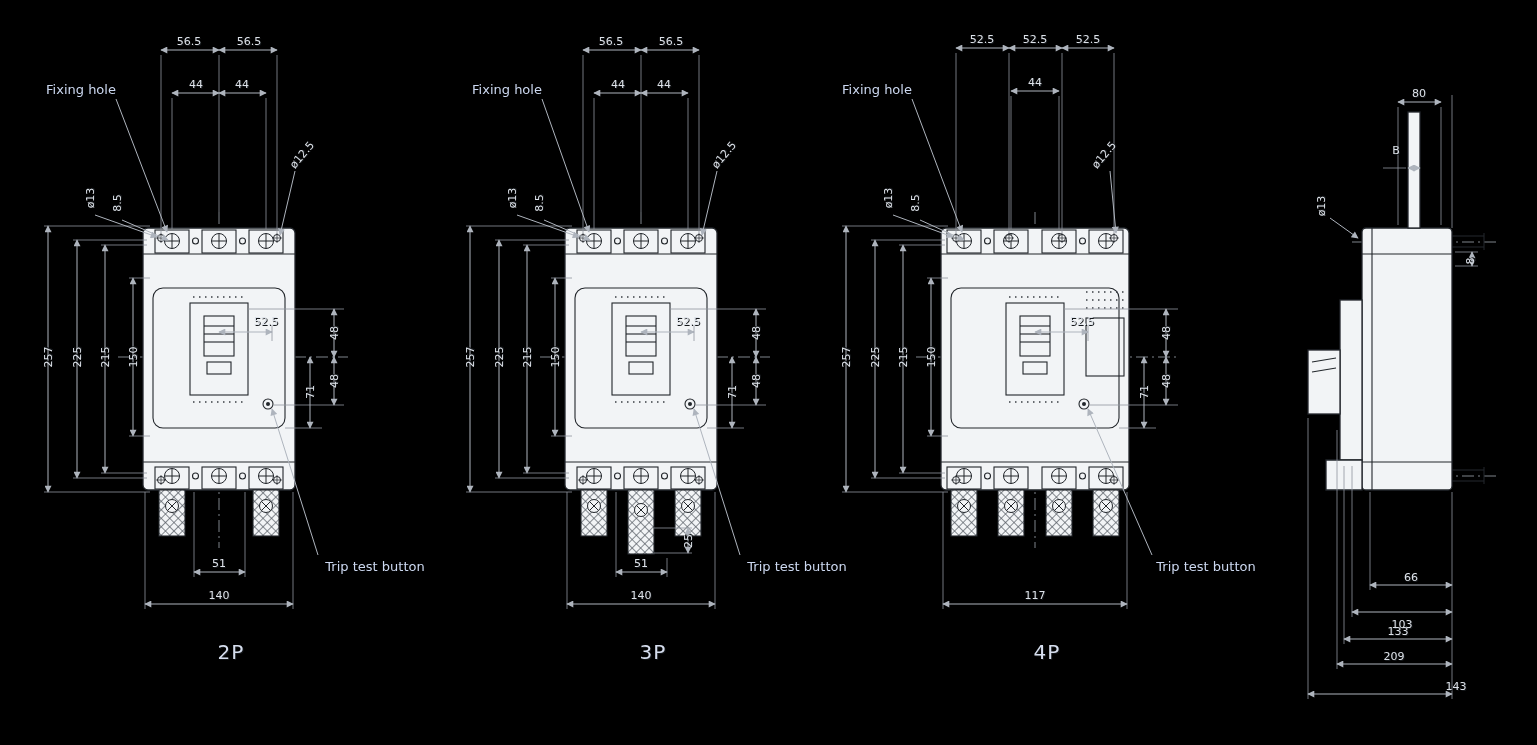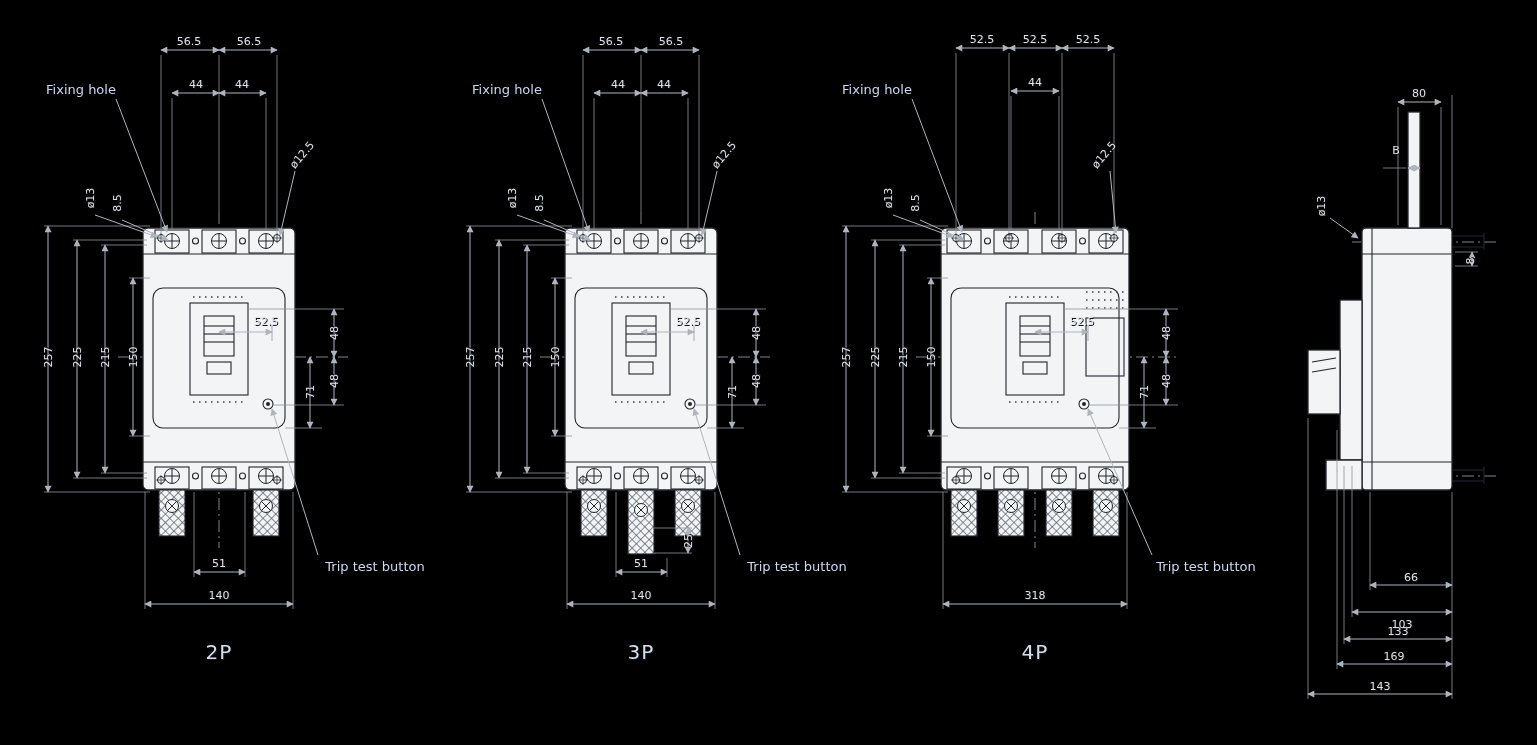--- a/index.html
+++ b/index.html
@@ -4,21 +4,21 @@
 <style>
   html,body{margin:0;padding:0;background:#000;}
   .stage{position:relative;width:1537px;height:745px;background:#000;overflow:hidden;
          font-family:"DejaVu Sans",sans-serif;}
   .stage > svg{position:absolute;left:0;top:0;}
   .lbl{position:absolute;transform:translate(-50%,-50%);font-size:11px;color:#dde2e9;
        white-space:nowrap;text-shadow:1px 1px 0 #14171a;line-height:1;}
   .rot{transform:translate(-50%,-50%) rotate(-90deg);}
   .diag{transform:translate(-50%,-50%) rotate(-50deg);}
   .callout{font-size:13px;color:#ccd8f0;text-shadow:1px 1px 2px #000;}
-  .pole{font-size:20px;color:#d6deee;letter-spacing:1px;}
+  .pole{font-size:20px;color:#d6deee;letter-spacing:1px;margin-left:12px;}
   
   .p{stroke:#22262b;stroke-width:1.1;fill:none;}
   .body{fill:#f2f4f6;stroke:#22262b;stroke-width:1.3;}
   .d{stroke:#aeb4bd;stroke-width:1;fill:none;}
   .e{stroke:#9096a0;stroke-width:.8;fill:none;}
   .cl{stroke:#8d939b;stroke-width:.9;stroke-dasharray:12 4 2 4;fill:none;}
   .dots{stroke:#3a3e44;stroke-width:1.6;stroke-dasharray:1.5 4.5;fill:none;}
   .hx{fill:url(#hatch);stroke:#22262b;stroke-width:1.1;}
 </style>
 </head>
@@ -418,27 +418,27 @@
 <span class="lbl rot" style="left:888px;top:198px">ø13</span>
 <span class="lbl rot" style="left:915px;top:203px">8.5</span>
 <span class="lbl rot" style="left:846px;top:357px">257</span>
 <span class="lbl rot" style="left:875px;top:357px">225</span>
 <span class="lbl rot" style="left:903px;top:357px">215</span>
 <span class="lbl rot" style="left:931px;top:357px">150</span>
 <span class="lbl" style="left:1082px;top:321px">52.5</span>
 <span class="lbl rot" style="left:1166px;top:333px">48</span>
 <span class="lbl rot" style="left:1144px;top:392px">71</span>
 <span class="lbl rot" style="left:1166px;top:381px">48</span>
-<span class="lbl" style="left:1035px;top:595px">318</span>
+<span class="lbl" style="left:1035px;top:595px">117</span>
 <span class="lbl callout" style="left:1206px;top:566px">Trip test button</span>
 <span class="lbl pole" style="left:1035px;top:652px">4P</span>
 
 <span class="lbl" style="left:1419px;top:93px">80</span>
 <span class="lbl" style="left:1396px;top:150px">B</span>
 <span class="lbl rot" style="left:1321px;top:206px">ø13</span>
 <span class="lbl rot" style="left:1470px;top:261px">8</span>
 <span class="lbl" style="left:1411px;top:577px">66</span>
 <span class="lbl" style="left:1402px;top:624px">103</span>
 <span class="lbl" style="left:1398px;top:631px">133</span>
-<span class="lbl" style="left:1394px;top:656px">169</span>
-<span class="lbl" style="left:1380px;top:686px">143</span>
+<span class="lbl" style="left:1394px;top:656px">209</span>
+<span class="lbl" style="left:1456px;top:686px">143</span>
 
 </div>
 
 </body></html>

